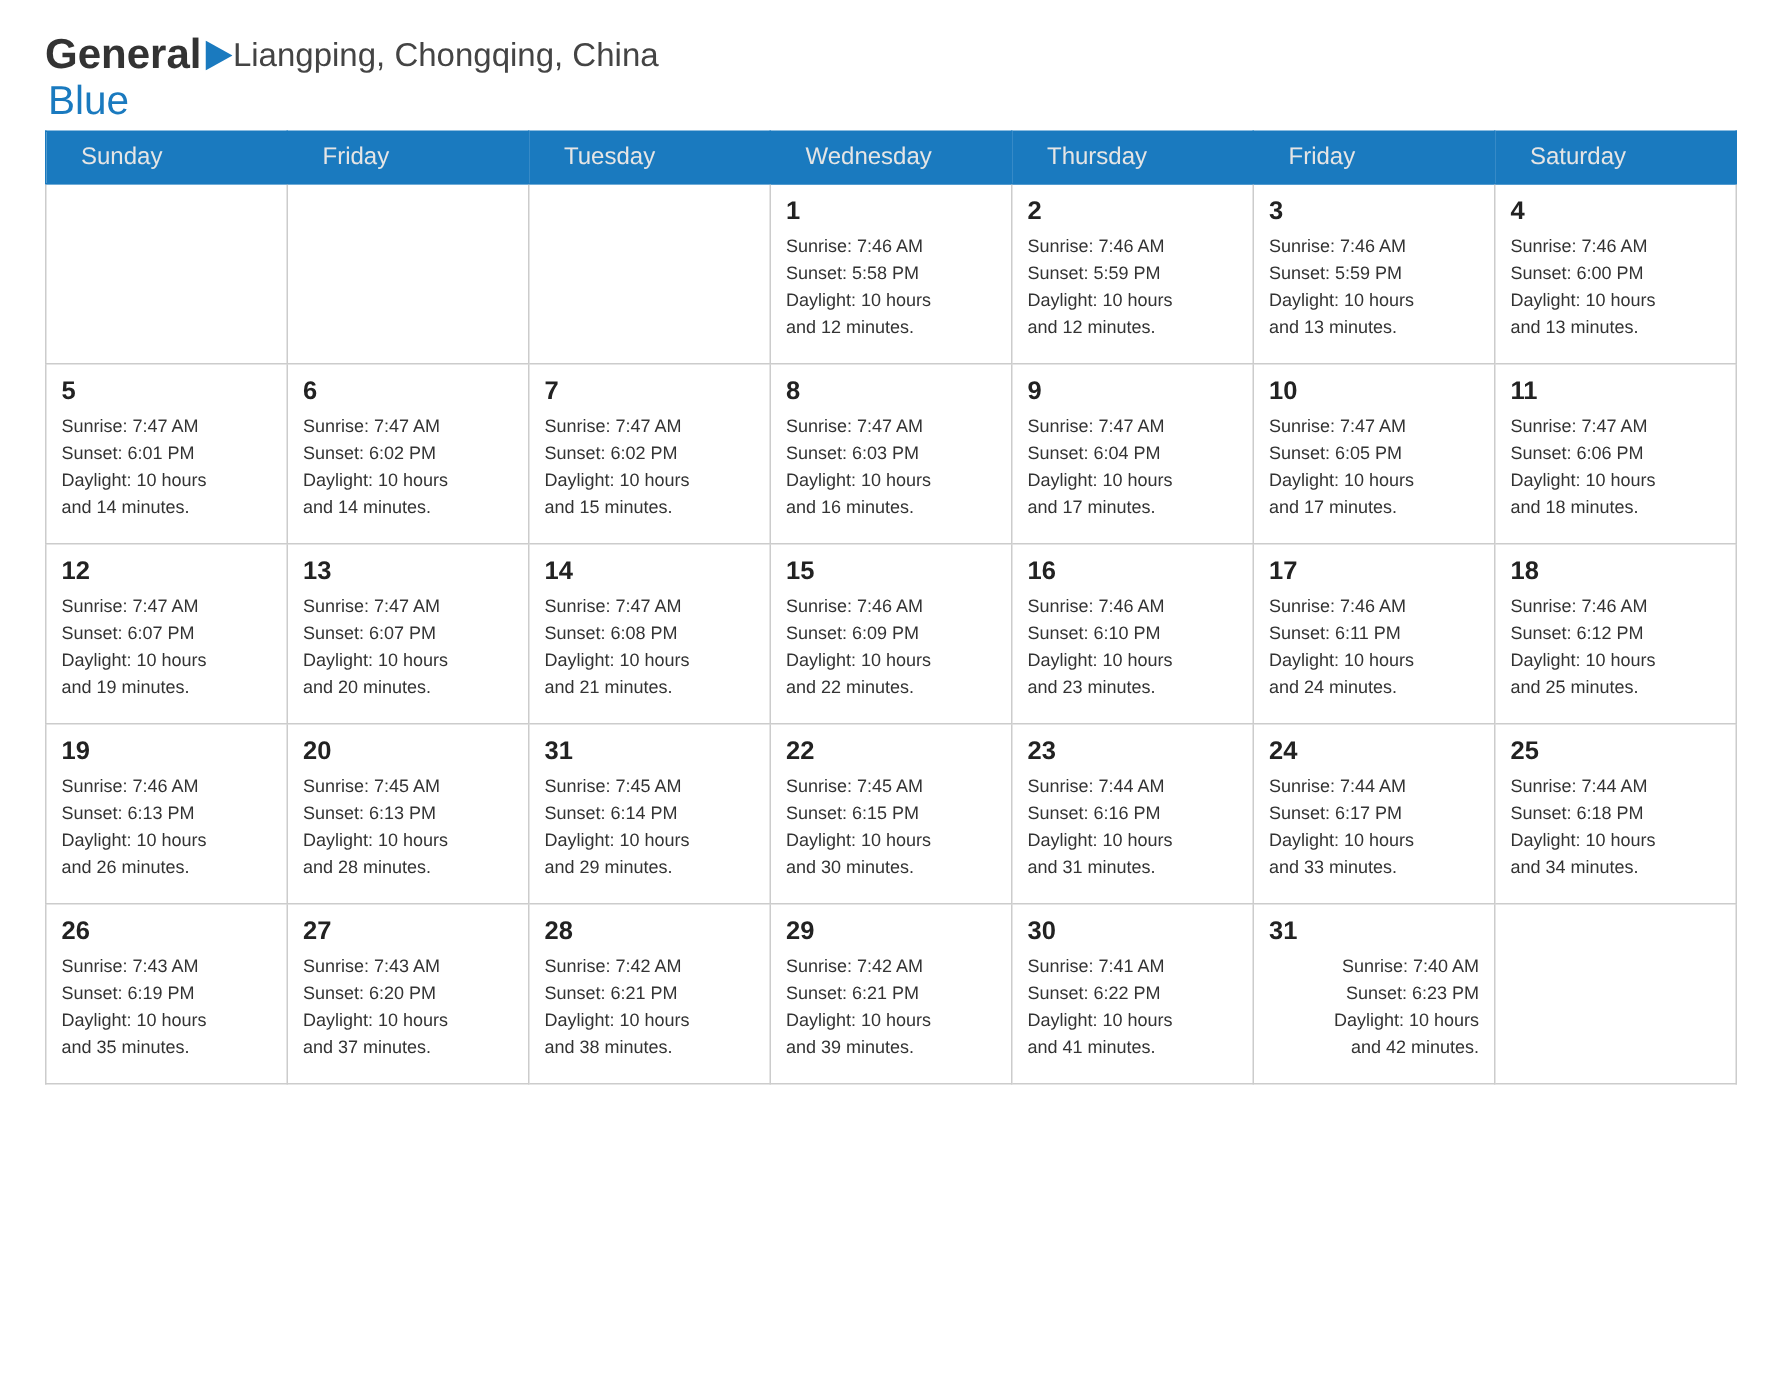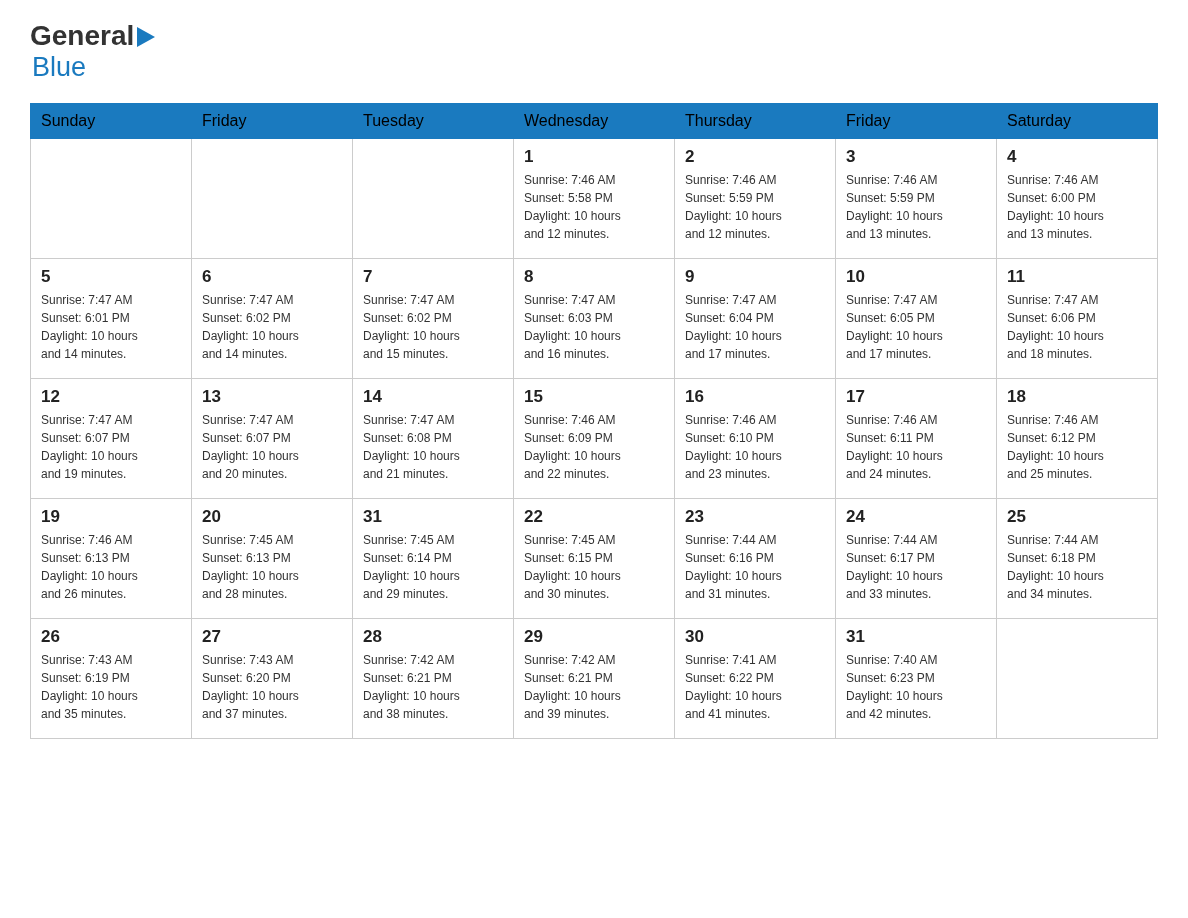--- a/index.html
+++ b/index.html
@@ -6,21 +6,21 @@
     body {
       font-family: Arial, sans-serif;
       background: #fff;
       padding: 20px 30px;
       width: 1188px;
       min-height: 918px;
     }
     .header {
       display: flex;
       align-items: flex-start;
-      margin-bottom: 20px;
+      margin-bottom: 4px;
     }
     .logo {
       display: flex;
       flex-direction: column;
       align-items: flex-start;
     }
     .title-block {
       text-align: right;
     }
     .month-year {
@@ -34,24 +34,24 @@
       color: #444;
       margin-top: 4px;
     }
     .calendar-table {
       width: 100%;
       border-collapse: collapse;
       border: 1px solid #aaa;
     }
     .calendar-table th {
       background-color: #1a7abf;
-      color: #000000;
+      color: #e5e5e5;
       font-size: 16px;
       font-weight: normal;
-      padding: 8px 10px;
+      padding: 8px 23px;
       text-align: left;
       border: 1px solid #1a7abf;
     }
     .calendar-table td {
       vertical-align: top;
       padding: 8px 10px;
       border: 1px solid #ccc;
       width: 14.28%;
       min-height: 110px;
       font-size: 13px;
@@ -87,20 +87,21 @@
   <div class="logo">
     <div class="logo-line1">
       <span style="font-size:28px;font-weight:bold;color:#333;">General</span>
       <svg width="18" height="20" viewBox="0 0 18 20" style="margin-left:3px;margin-top:2px;">
         <polygon points="0,0 18,10 0,20" fill="#1a7abf"></polygon>
       </svg>
     </div>
     <span style="font-size:27px;font-weight:normal;color:#1a7abf;margin-left:2px;">Blue</span>
   </div>
   <div class="title-block">
+    <div class="location">Liangping, Chongqing, China</div>
   </div>
 </div>
 
 <table class="calendar-table">
   <thead>
     <tr>
     <th>Sunday</th>
         <th>Friday</th>
         <th>Tuesday</th>
         <th>Wednesday</th>
@@ -327,21 +328,21 @@
         </td>
         <td>
           <span class="day-number">30</span>
           <div class="day-info" style="white-space: pre-line;">Sunrise: 7:41 AM
 Sunset: 6:22 PM
 Daylight: 10 hours
 and 41 minutes.</div>
         </td>
         <td>
           <span class="day-number">31</span>
-          <div class="day-info" style="white-space: pre-line;">Sunrise: 7:40 AM
+          <div class="day-info" style="white-space: pre-line; text-align: right;">Sunrise: 7:40 AM
 Sunset: 6:23 PM
 Daylight: 10 hours
 and 42 minutes.</div>
         </td>
         <td class="empty-cell"></td>
       </tr>
     </tbody>
 </table>
 
 </body></html>

